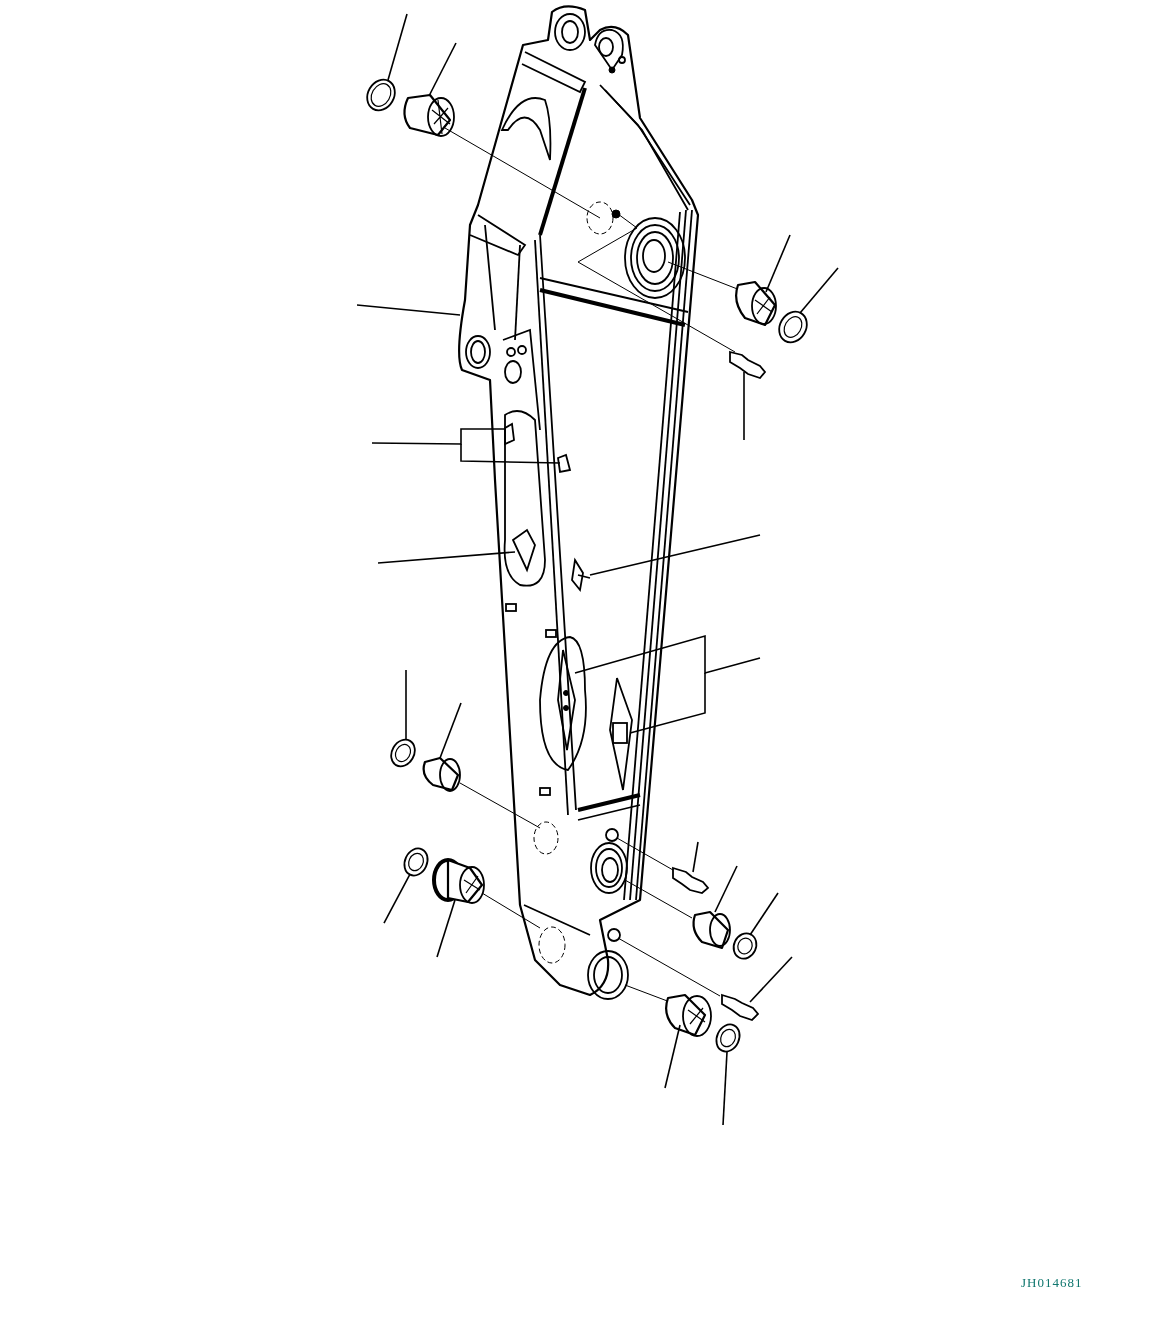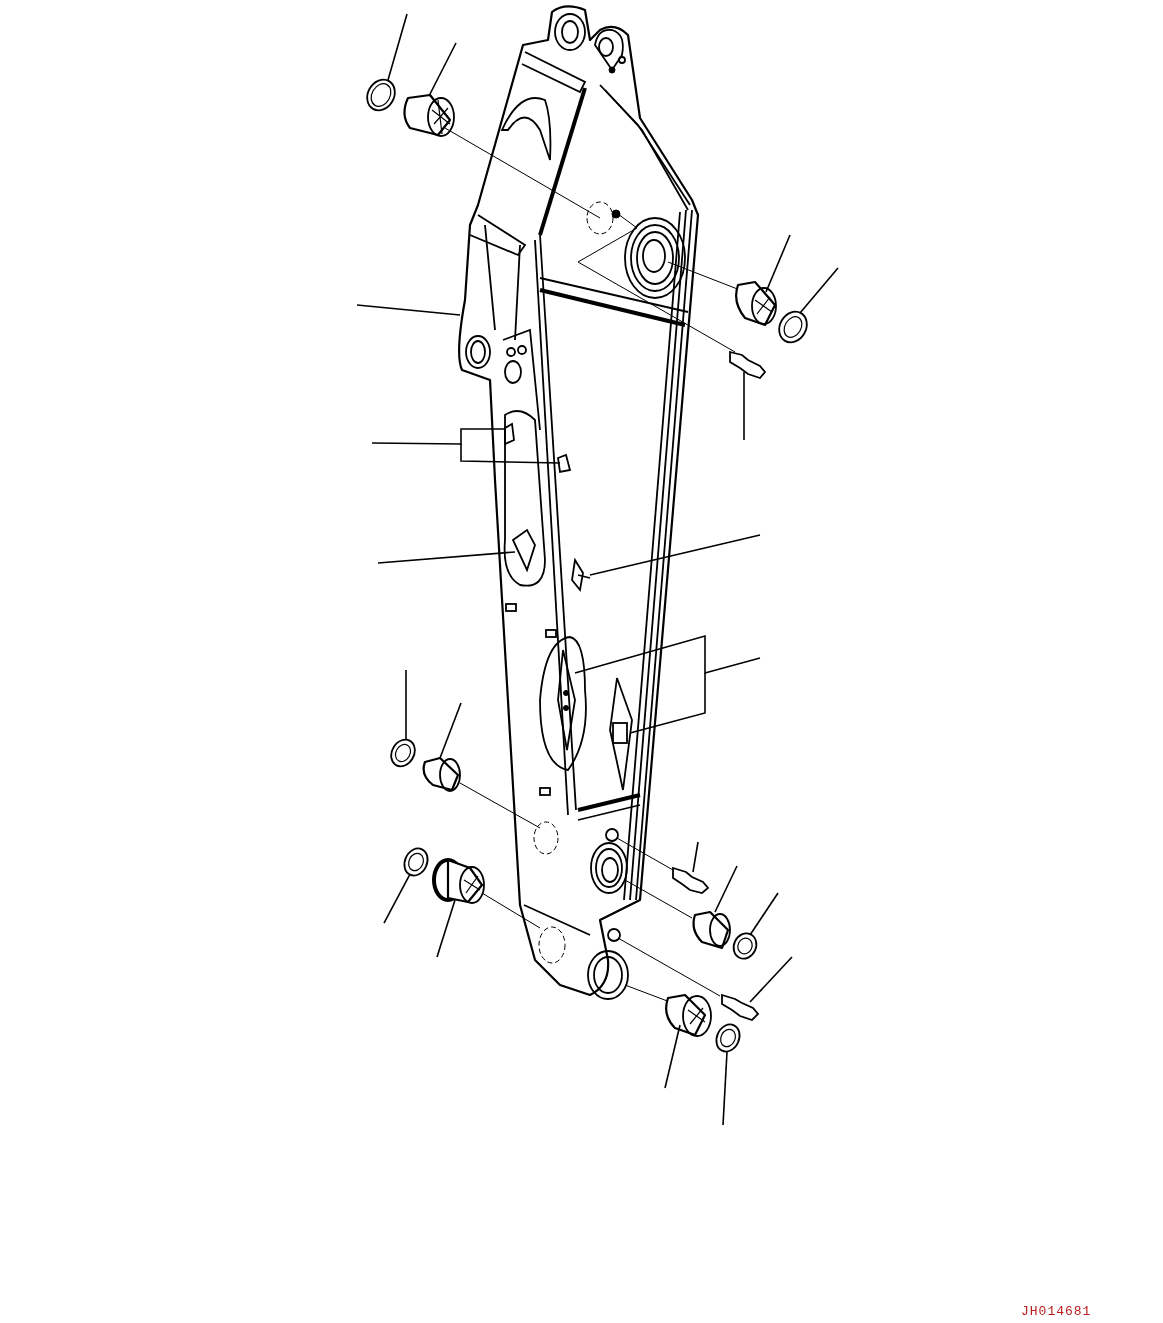--- a/index.html
+++ b/index.html
@@ -1,18 +1,18 @@
 <!DOCTYPE html>
 <html><head>
 <meta charset="utf-8">
 <style>
   html, body { margin: 0; padding: 0; background: #ffffff; }
   body { width: 1163px; height: 1323px; position: relative; overflow: hidden; font-family: "DejaVu Sans Mono", monospace; }
   #diagram { position: absolute; left: 0; top: 0; width: 1163px; height: 1323px; }
-  .ref-code { position: absolute; left: 1021px; top: 1275px; font-family: Liberation Mono, monospace; font-size: 13px; letter-spacing: 1px; color: #b91c1c; margin-top: 29px; }
+  .ref-code { position: absolute; left: 1021px; top: 1275px; font-family: Liberation Serif, serif; font-size: 13px; letter-spacing: 1px; color: #0f766e; }
   svg .o { fill: #fff; stroke: #000; stroke-width: 2.2; stroke-linejoin: round; }
   svg .t { fill: none; stroke: #000; stroke-width: 1.2; }
   svg .m { fill: none; stroke: #000; stroke-width: 1.8; }
   svg .k { fill: none; stroke: #000; stroke-width: 4; }
   svg .lead { fill: none; stroke: #000; stroke-width: 1.6; }
   svg .axis { fill: none; stroke: #000; stroke-width: 1; }
   svg .dash { fill: none; stroke: #000; stroke-width: 1; stroke-dasharray: 5 3; }
   svg .blk { fill: #000; stroke: #000; }
 </style>
 </head>

